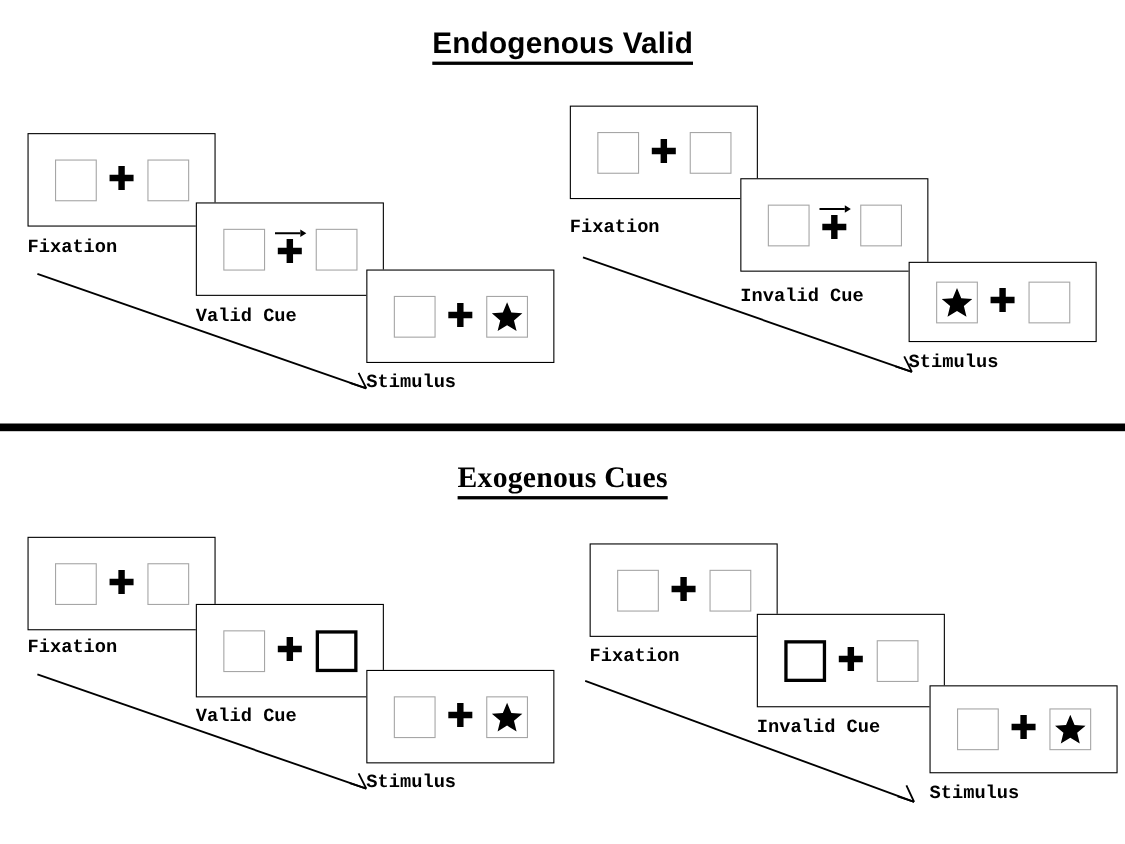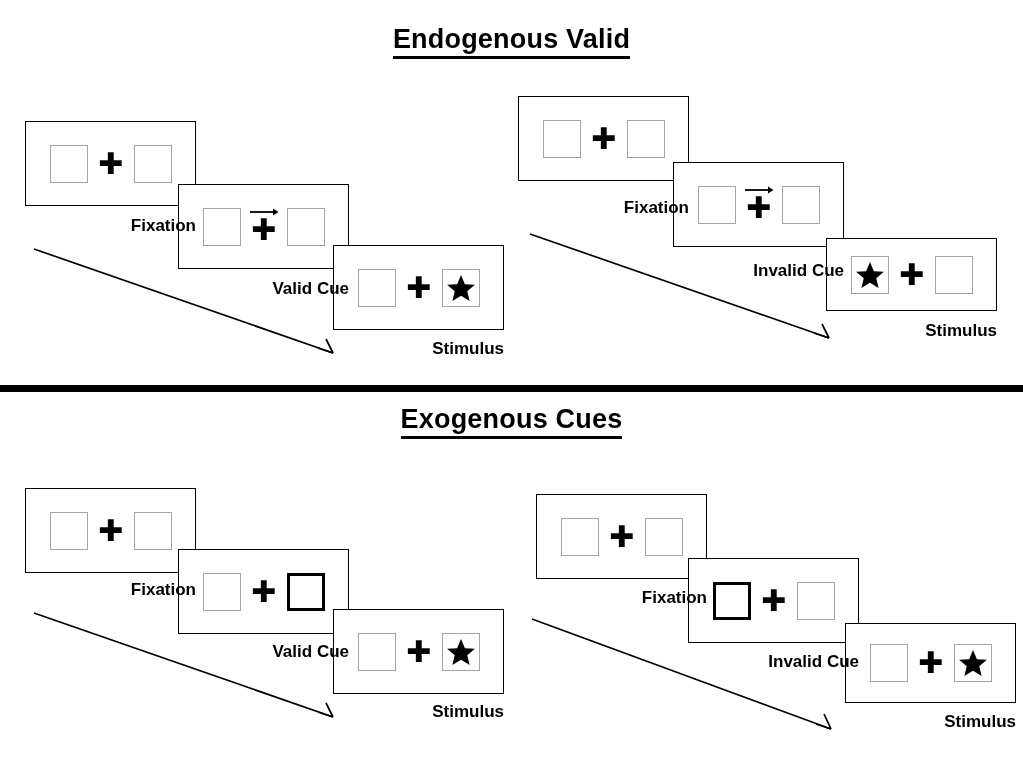--- a/index.html
+++ b/index.html
@@ -110,21 +110,22 @@
     width: 30px;
     height: 12px;
   }
 
   
   .caption {
     position: absolute;
     font-size: 17px;
     font-weight: bold;
     white-space: nowrap;
-    text-align: right;
+    text-align: left;
+    font-family: Liberation Mono, monospace;
   }
 
   
   .time-arrow {
     position: absolute;
     pointer-events: none;
   }
 </style>
 </head>
 <body>
@@ -222,21 +223,21 @@
   </div>
   <div class="caption" style="left:826px; top:321px; width:171px; z-index:6;">Stimulus</div>
 
   <svg class="time-arrow" style="left:526px; top:228px; width:320px; height:125px; z-index:2;" viewBox="0 0 320 125">
     <line x1="4" y1="6" x2="303" y2="110" stroke="#000" stroke-width="1.7"></line>
     <path d="M303 110 L288 105 M303 110 L296 96" stroke="#000" stroke-width="1.7" fill="none"></path>
   </svg>
 
   <div class="divider" style="top:385px;"></div>
 
-  <div class="section-title" style="top:404px;">
+  <div class="section-title" style="top:419px;font-family:Liberation Serif, serif;">
     <span>Exogenous Cues</span>
   </div>
 
   <div class="panel" style="left:25px; top:488px; width:171px; height:85px; z-index:3;">
     <div class="panel-inner">
       <div class="sq"></div>
       <div class="fixcross">
         <span class="plus">✚</span>
       </div>
       <div class="sq"></div>

